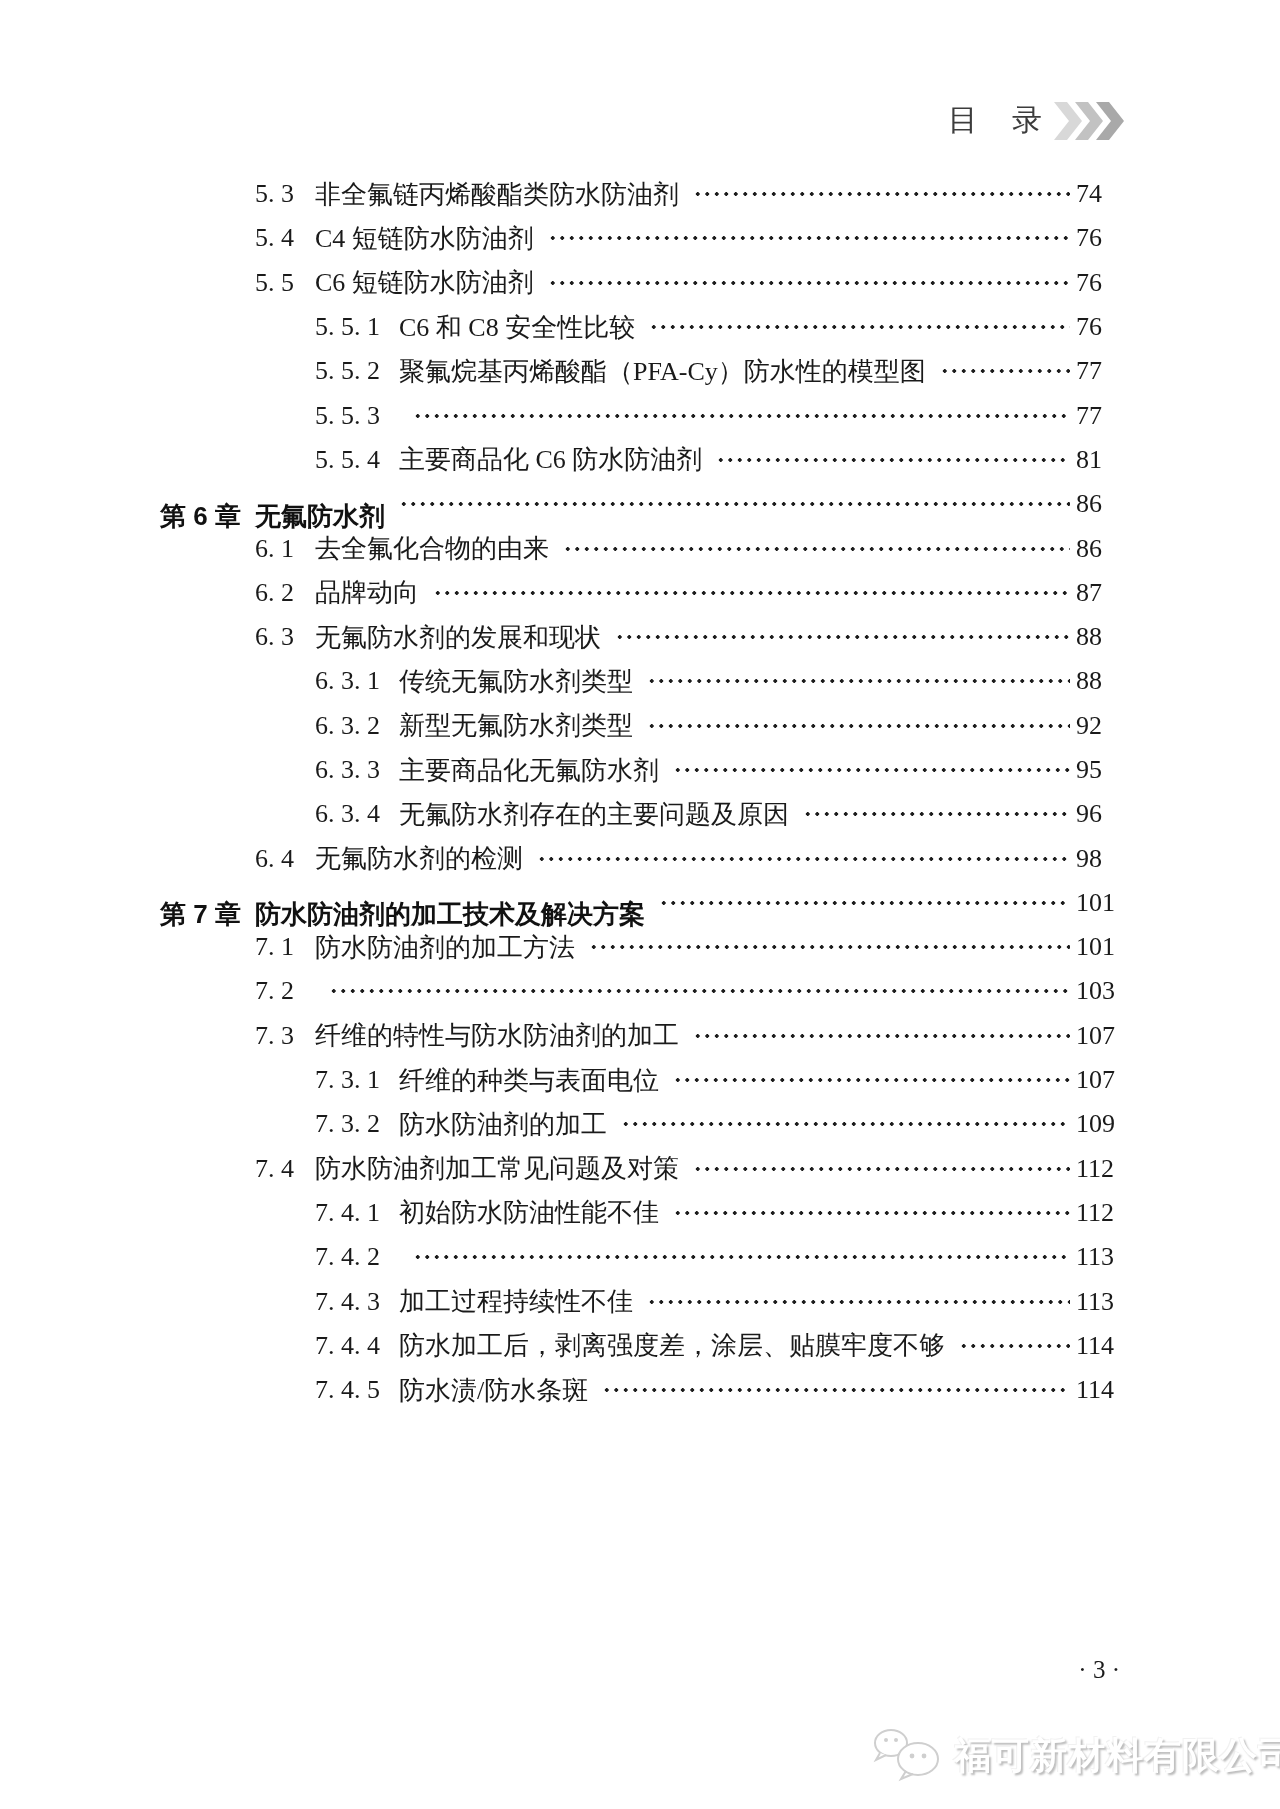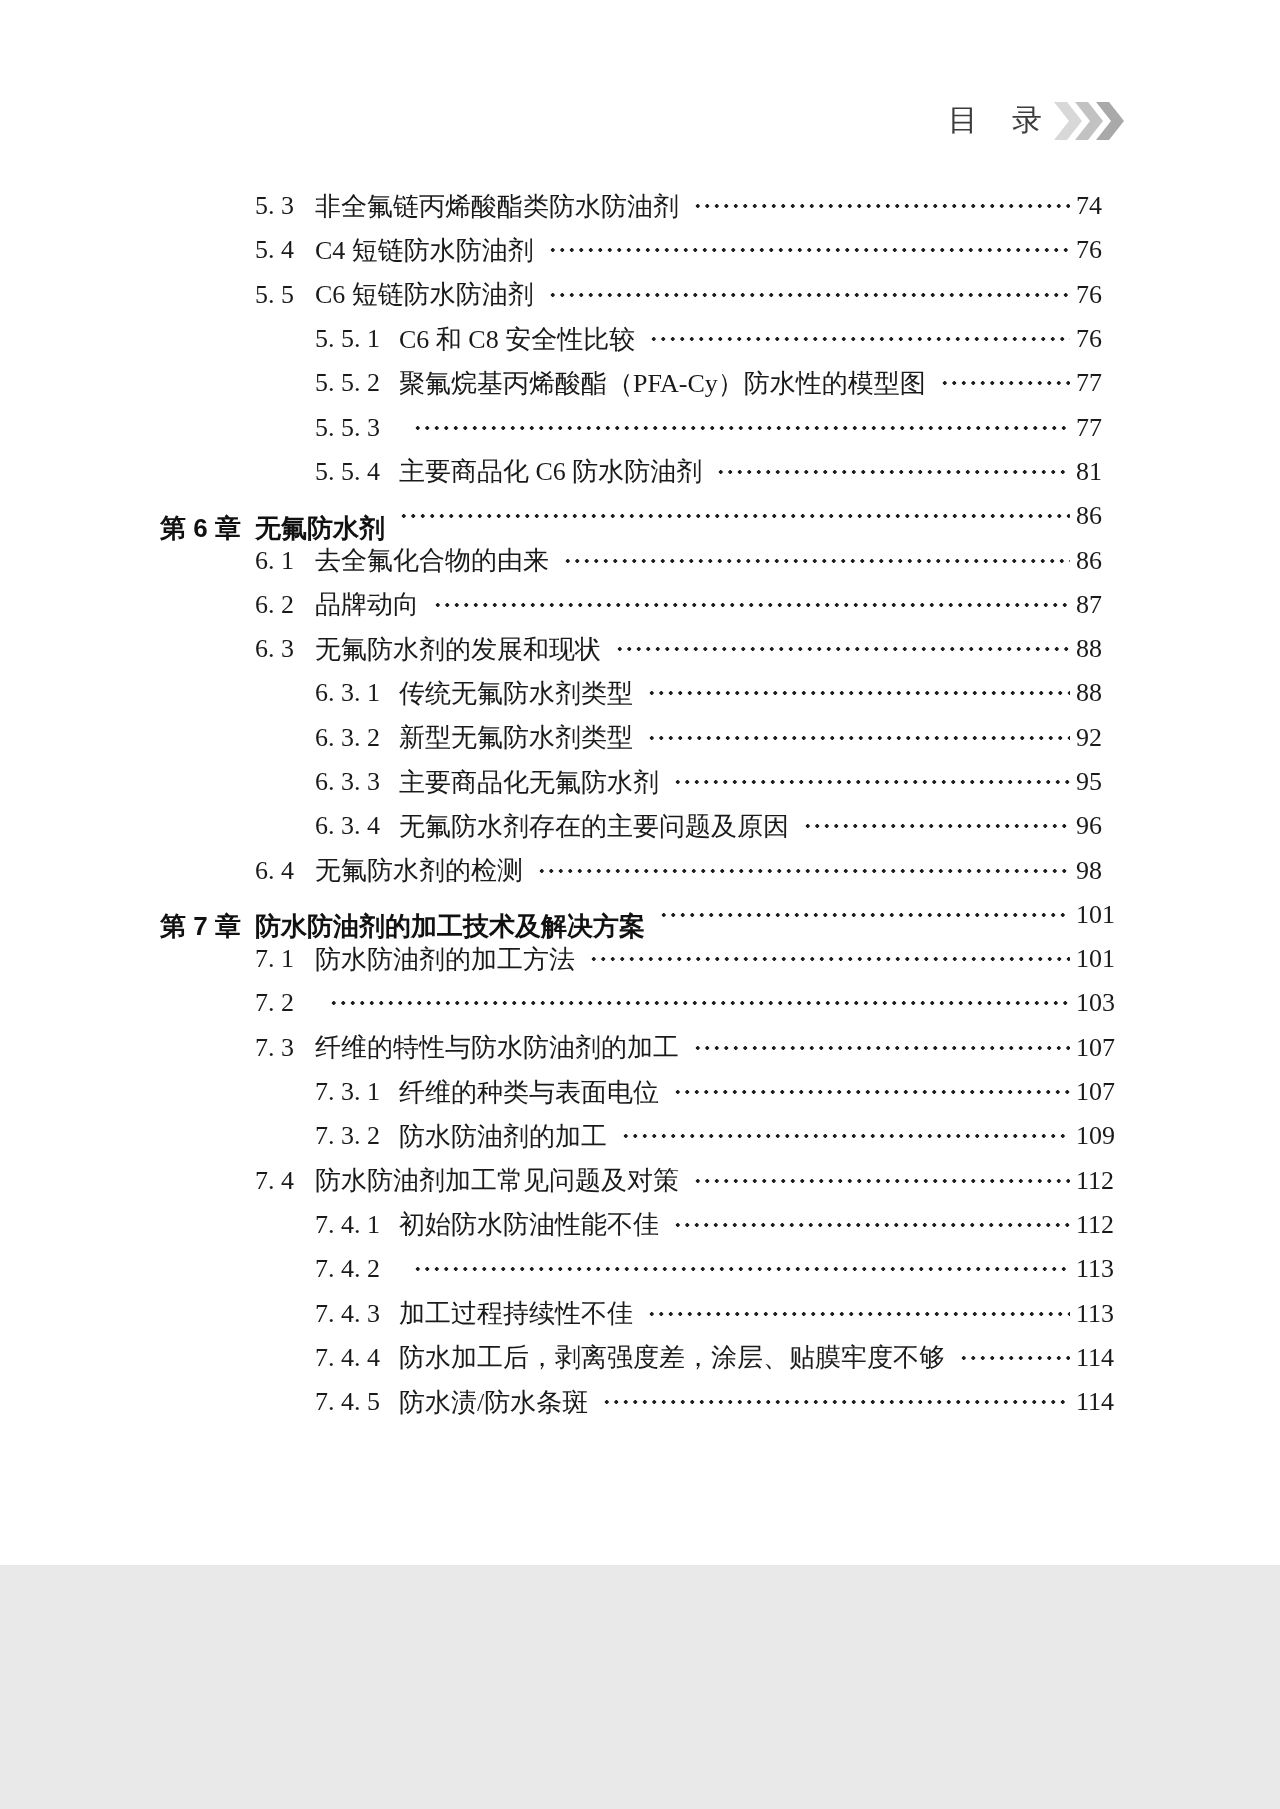--- a/index.html
+++ b/index.html
@@ -1,18 +1,18 @@
 <!DOCTYPE html>
 <html><head>
 <meta charset="utf-8">
 <style>
   html,body { margin:0; padding:0; background:#e9e9e9; }
   .page {
     position:relative;
-    width:1280px; height:1565px;
+    width:1280px; height:1809px;
     margin:0 auto;
     background:#ffffff;
     overflow:hidden;
     font-family:"Liberation Serif","DejaVu Serif",serif;
     color:#1a1a1a;
   }
 
   
   .header {
     position:absolute; top:100px; right:156px;
@@ -21,21 +21,21 @@
   .header-title {
     font-family:"Liberation Sans","DejaVu Sans",sans-serif;
     font-size:30px; font-weight:400; color:#3c3c3c;
     letter-spacing:2px;
     white-space:pre;
   }
   .chevrons { margin-left:10px; display:inline-flex; align-items:center; }
 
   
   .toc {
-    position:absolute; left:160px; right:158px; top:184px;
+    position:absolute; left:160px; right:158px; top:172px;
   }
   .toc-row {
     display:flex; align-items:center;
     height:44.3px;
     font-size:26px;
     white-space:nowrap;
   }
   .toc-row .num   { flex:none; }
   .toc-row .title { flex:none; }
   .toc-row .leader {

